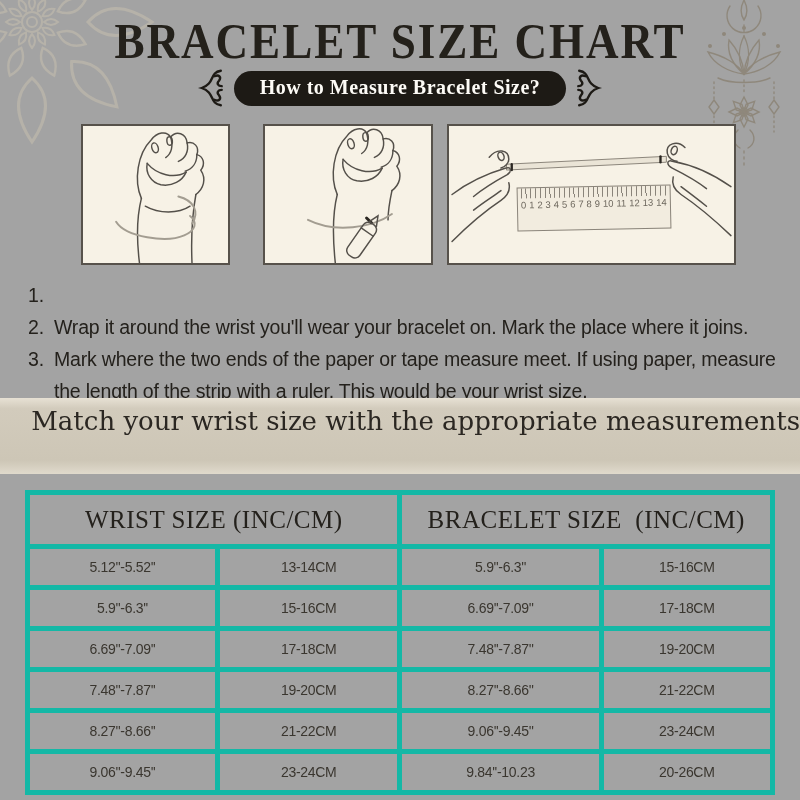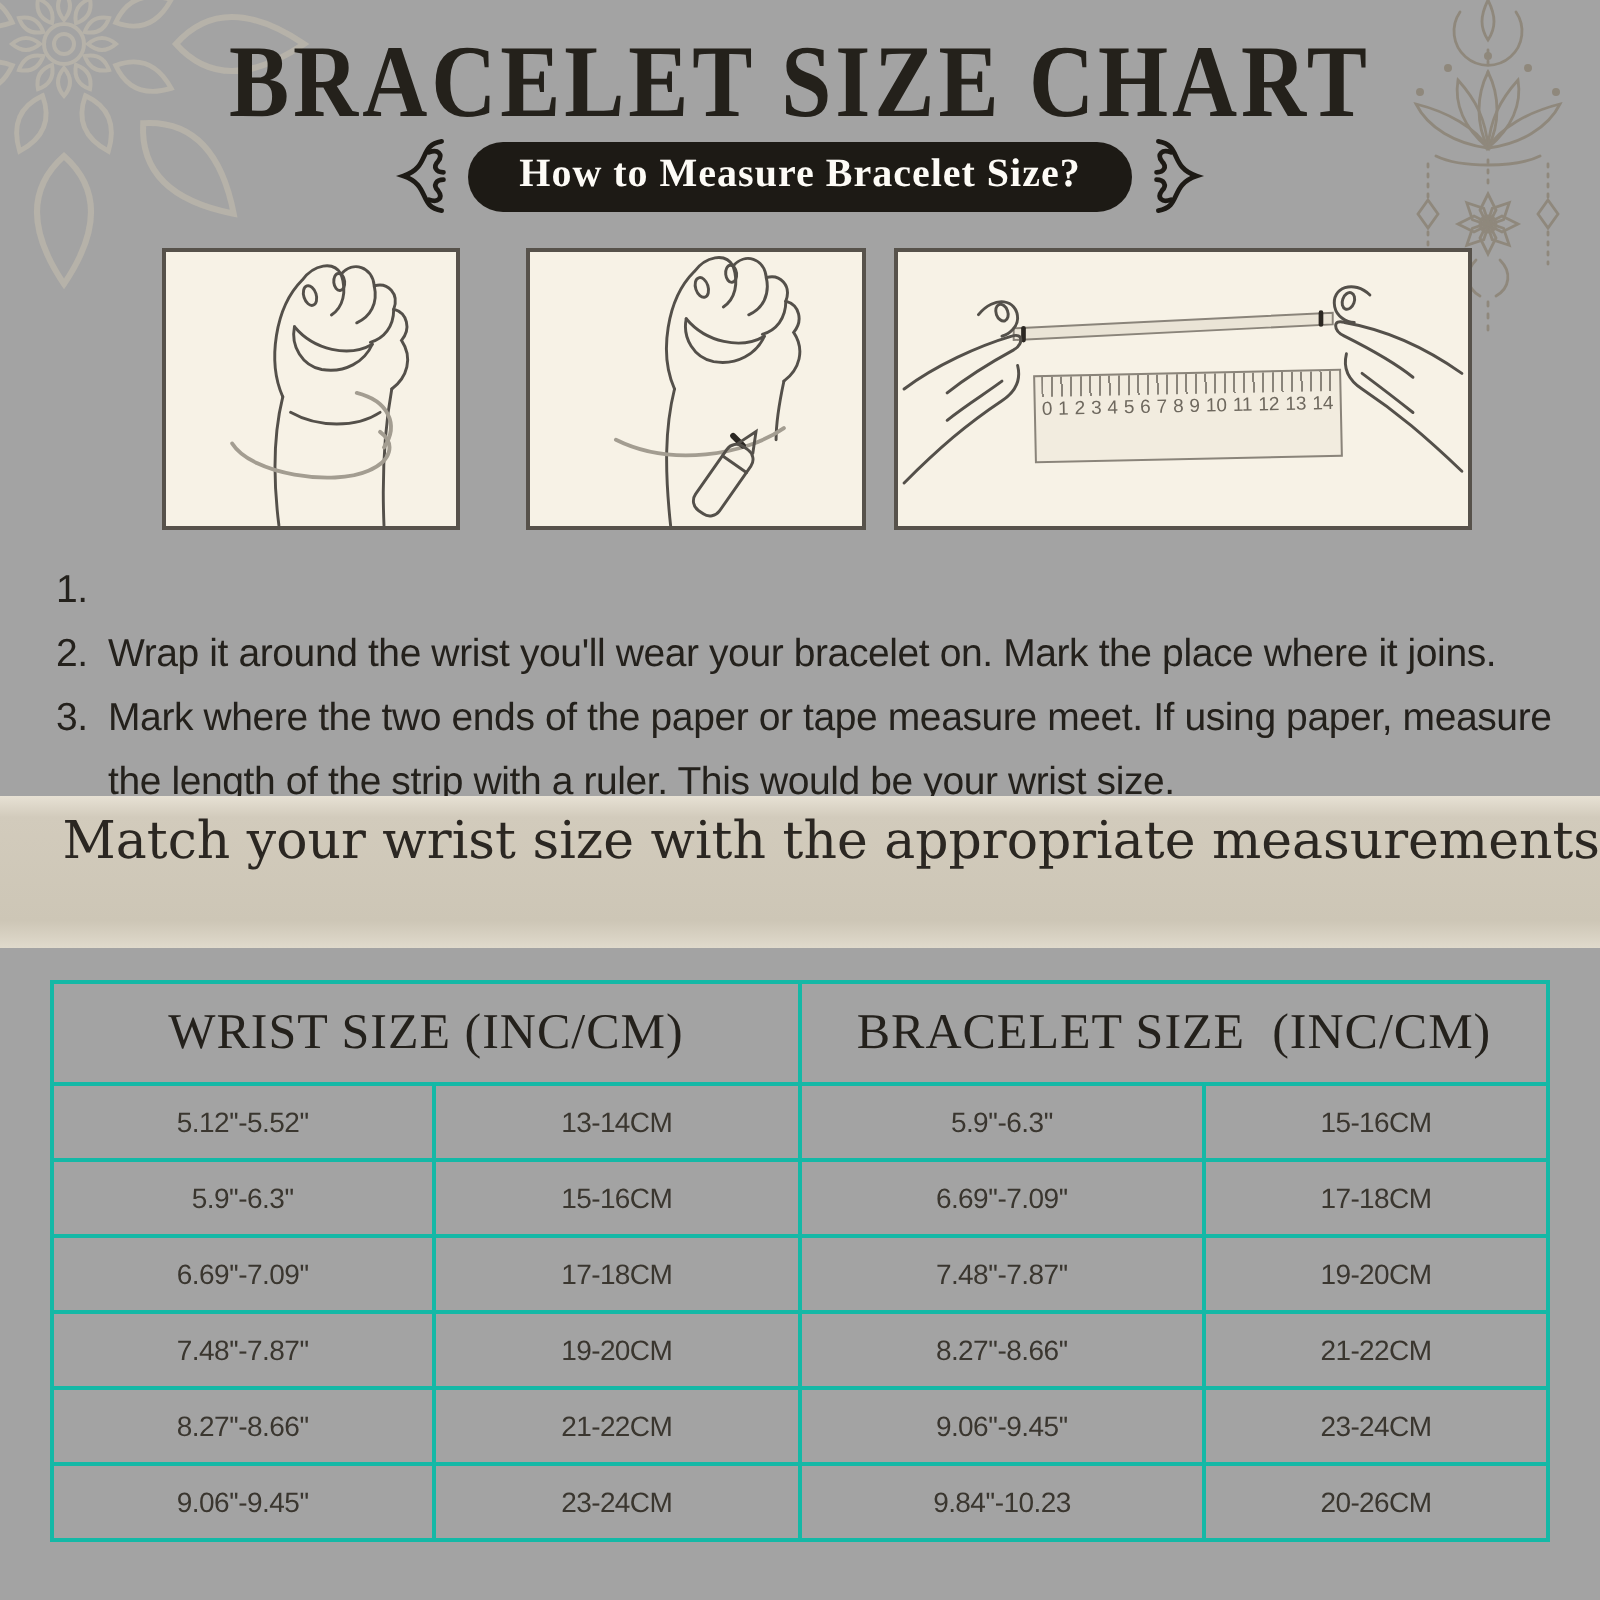--- a/index.html
+++ b/index.html
@@ -56,21 +56,21 @@
     background:linear-gradient(180deg,#e7e1d4 0%,#d2cbbc 14%,#cdc6b6 82%,#e0dacc 100%);
     text-align:right;padding-top:7px;
     font-family:"DejaVu Serif",serif;font-size:26px;line-height:32px;color:#2b2722;
   }
   
   .size-table{
     position:absolute;left:25px;top:490px;width:750px;border-collapse:collapse;
     table-layout:fixed;
   }
   .size-table th,.size-table td{
-    border:2px solid #14b8a6;text-align:center;vertical-align:middle;padding:0;
+    border:5px solid #14b8a6;text-align:center;vertical-align:middle;padding:0;
   }
   .size-table th{
     height:49px;font-family:"Liberation Serif",serif;font-weight:400;
     font-size:25px;letter-spacing:0.5px;color:#24211c;white-space:pre;
   }
   .size-table td{height:36px;font-size:14px;color:#3a362f;letter-spacing:-0.3px;}
   
   .footer-note{
     position:absolute;top:773px;left:0;width:100%;text-align:center;
     font-size:16px;letter-spacing:-0.3px;color:#211e19;

